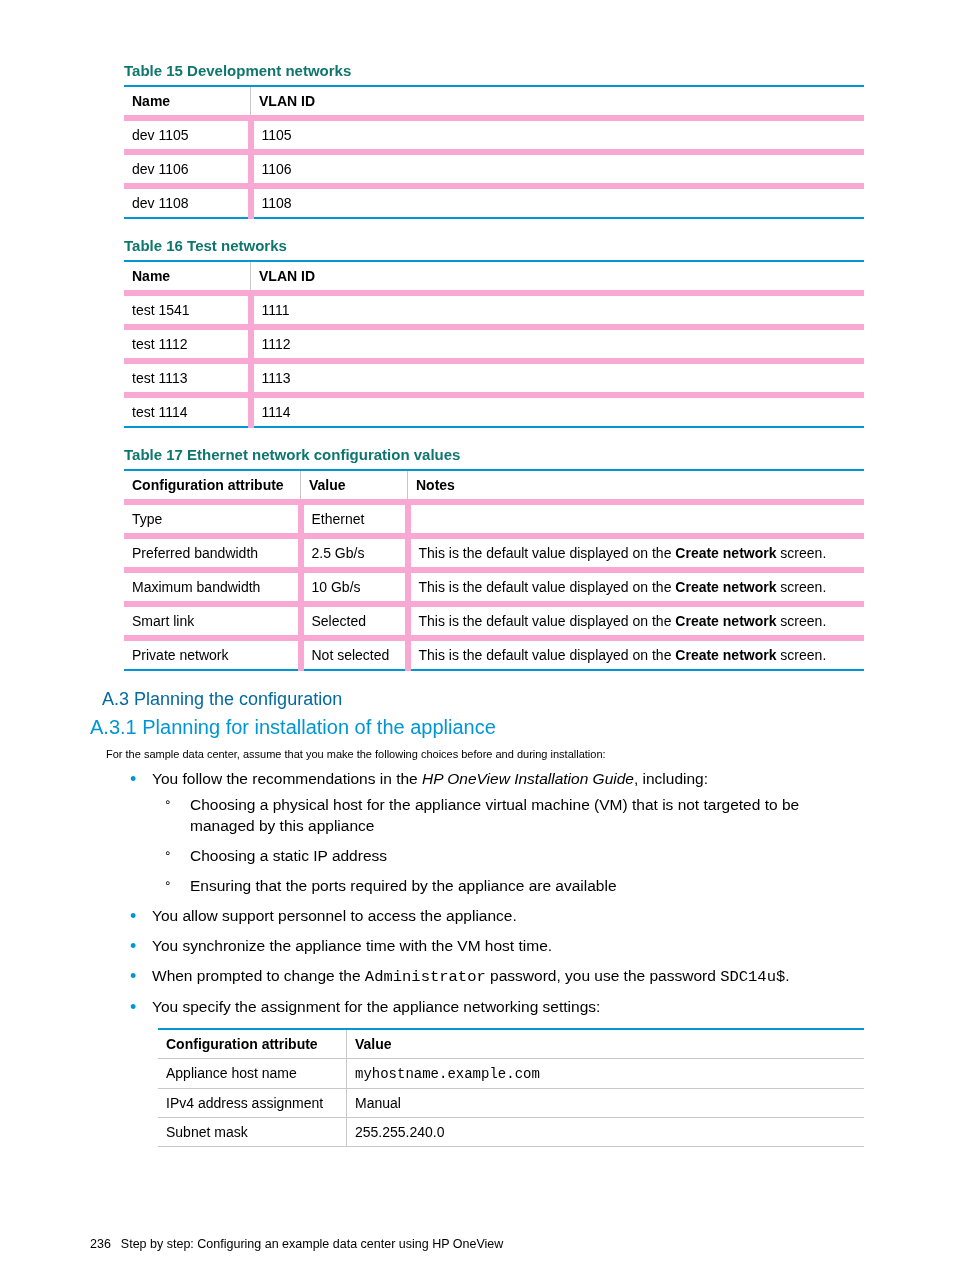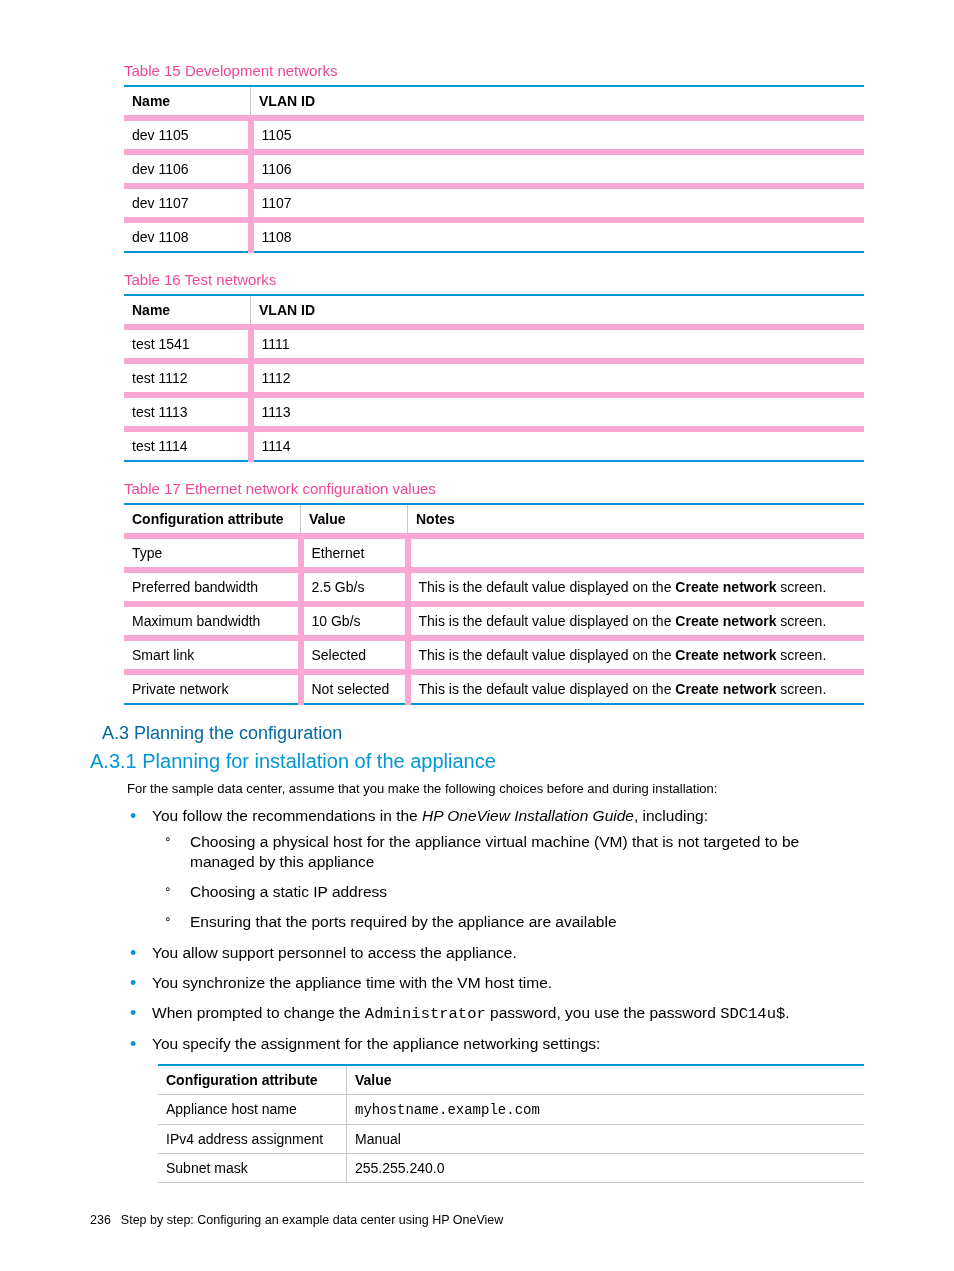--- a/index.html
+++ b/index.html
@@ -12,22 +12,22 @@
   }
   .page {
     width: 954px;
     box-sizing: border-box;
     padding: 58px 90px 30px 90px;
     margin: 0 auto;
     position: relative;
     min-height: 1271px;
   }
   .tbl-caption {
-    color: #ec4899;
-    font-weight: normal;
+    color: #0f766e;
+    font-weight: bold;
     font-size: 15px;
     margin: 4px 0 6px 34px;
   }
   table.data {
     width: calc(100% - 34px);
     margin-left: 34px;
     border-collapse: collapse;
     font-size: 14px;
     border-top: 2px solid #0096d6;
     border-bottom: 2px solid #0096d6;
@@ -63,22 +63,22 @@
     font-size: 18px;
     margin: 14px 0 4px 12px;
   }
   h3.subsec {
     color: #0096d6;
     font-weight: normal;
     font-size: 20px;
     margin: 6px 0 8px 0;
   }
   .bodytext {
-    margin-left: 37px;
-    font-size: 13px;
+    margin-left: 16px;
+    font-size: 11px;
     line-height: 1.3;
   }
   ul.bullets {
     margin: 8px 0 0 34px;
     padding-left: 28px;
     list-style: none;
   }
   ul.bullets > li {
     position: relative;
     margin-bottom: 10px;
@@ -135,21 +135,21 @@
     padding: 6px 8px;
     border: 1px solid #c8c8c8;
     vertical-align: top;
   }
   table.settings th:first-child, table.settings td:first-child { border-left: none; }
   table.settings th:last-child, table.settings td:last-child { border-right: none; }
   table.settings tr:first-child th { border-top: none; }
 
   .footer {
     position: absolute;
-    bottom: 44px;
+    bottom: 20px;
     left: 90px;
     font-size: 12.5px;
     text-align: center;
   }
   .footer .pagenum { margin-right: 10px; }
 </style>
 </head>
 <body>
 
 <div class="page">
@@ -161,24 +161,20 @@
       <th class="w-name">Name</th>
       <th class="w-vlan">VLAN ID</th>
     </tr>
     <tr>
           <td>dev 1105</td>
           <td>1105</td>
         </tr>
     <tr>
           <td>dev 1106</td>
           <td>1106</td>
-        </tr>
-    <tr>
-          <td>dev 1107</td>
-          <td>1107</td>
         </tr>
     <tr>
           <td>dev 1108</td>
           <td>1108</td>
         </tr>
   </tbody>
     </table>
 
   <div class="tbl-caption">Table 16 Test networks</div>
   <table class="data">

